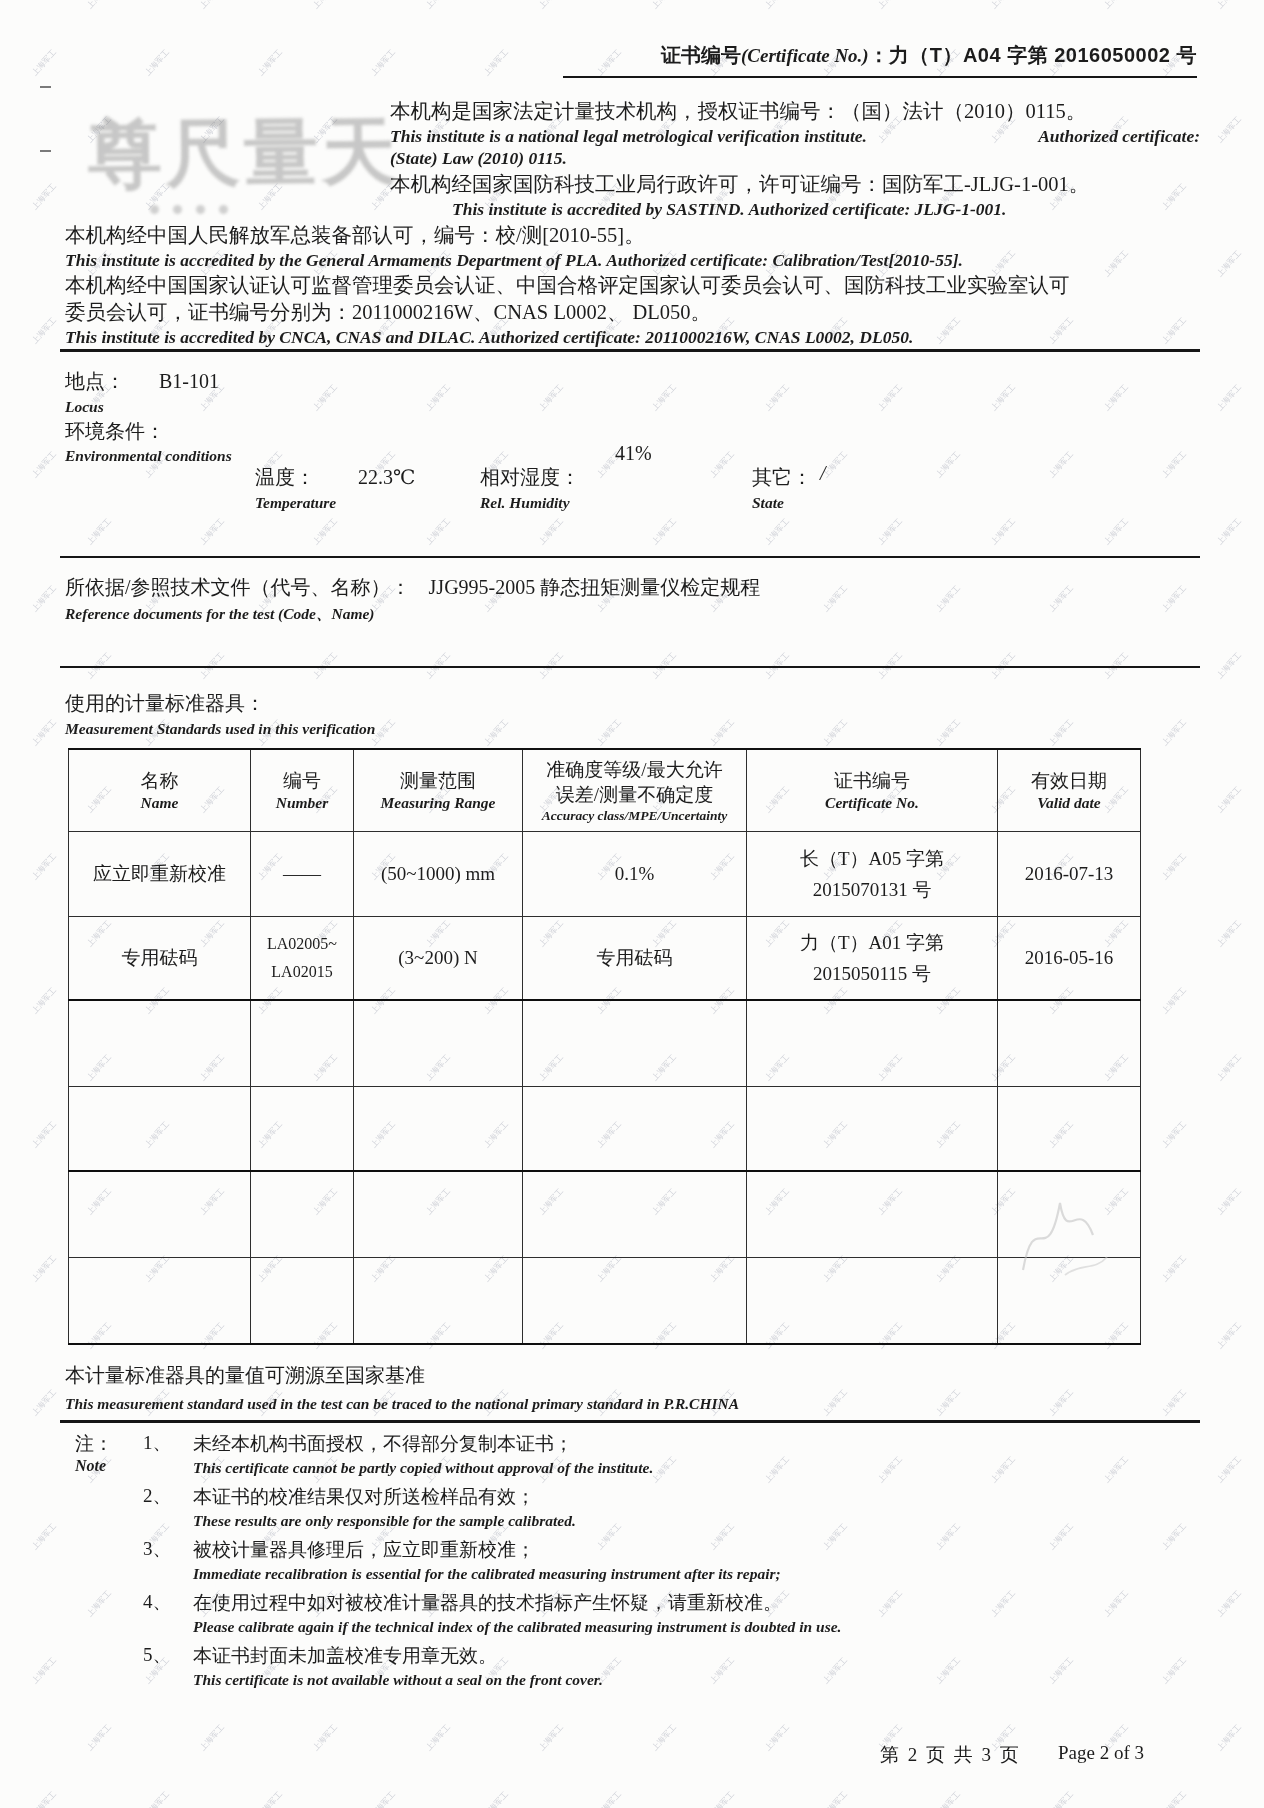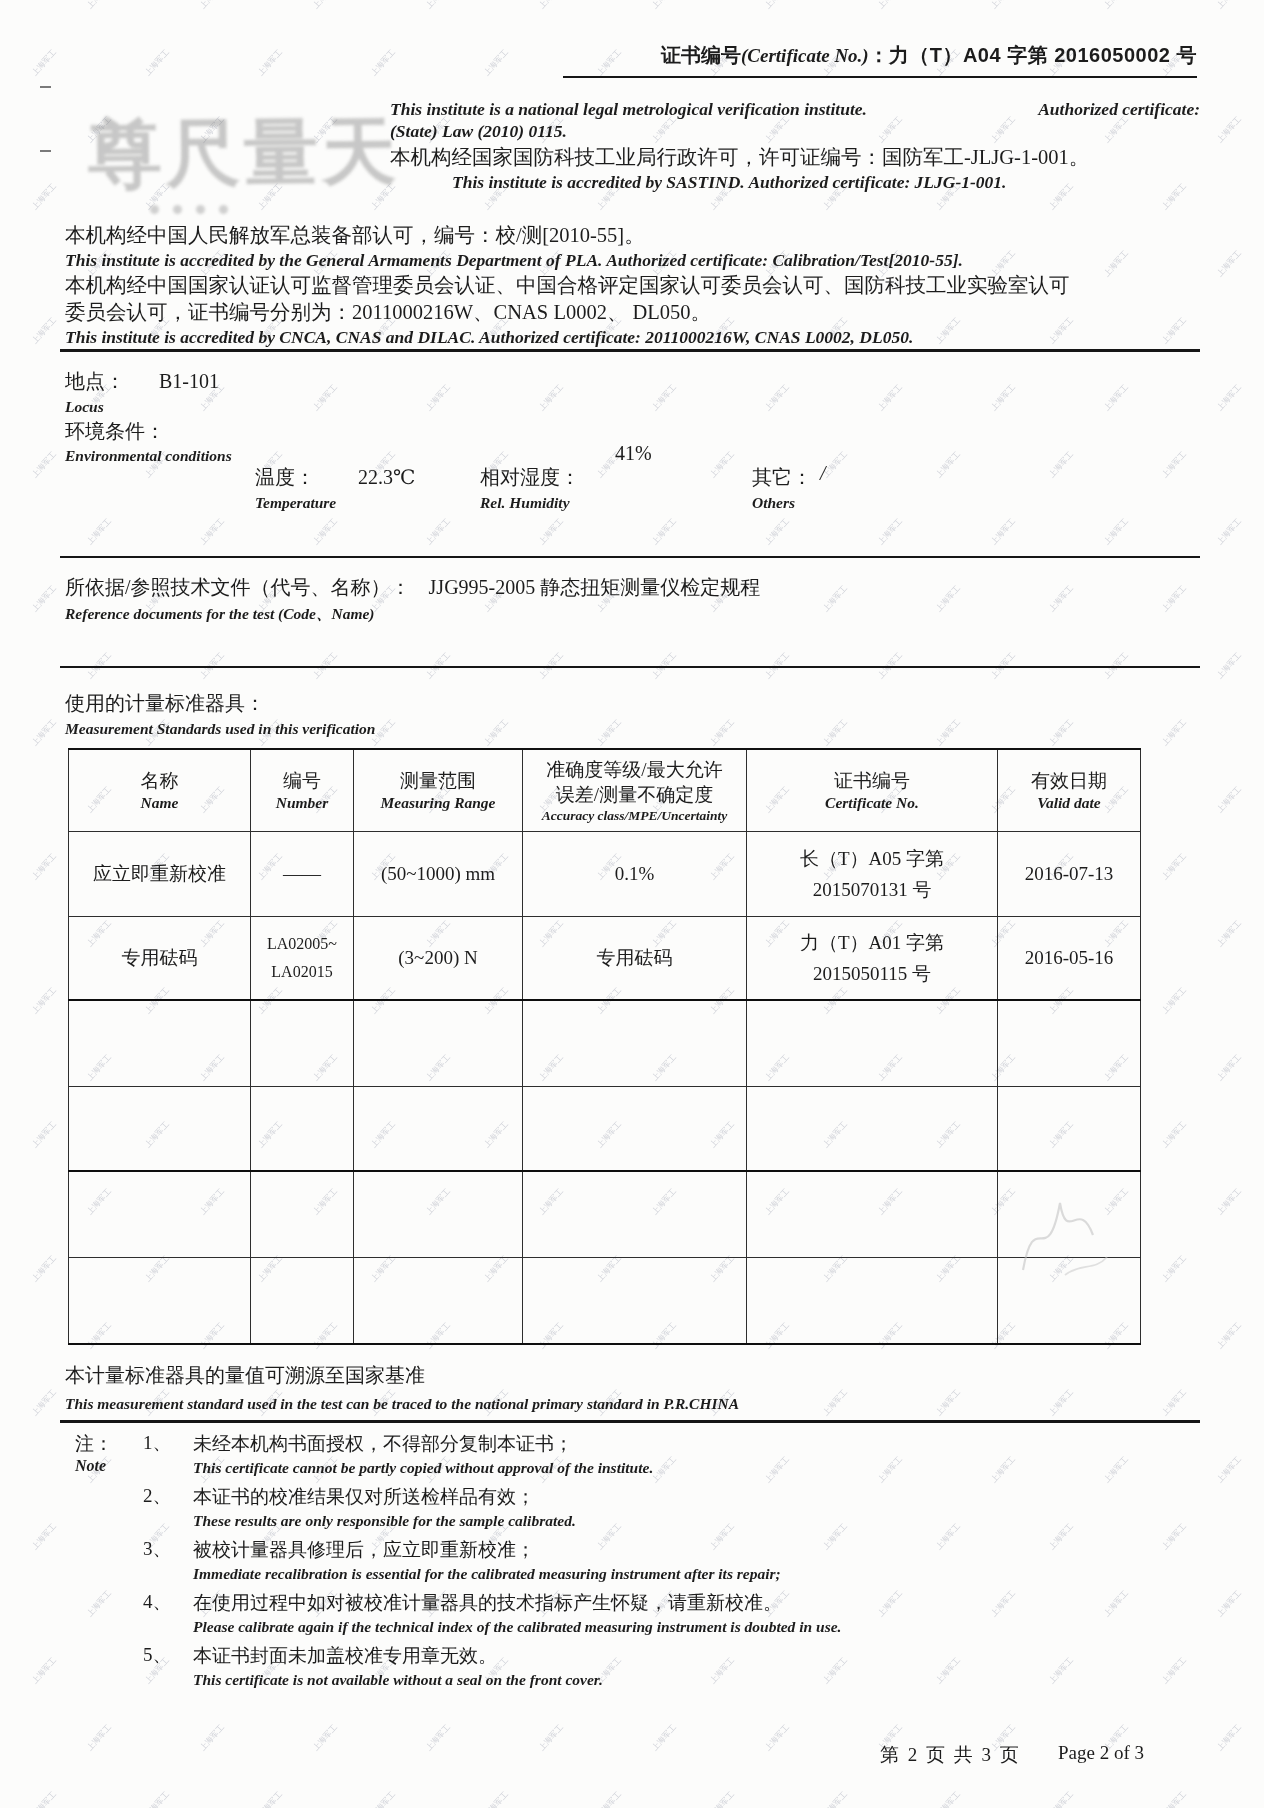--- a/index.html
+++ b/index.html
@@ -415,20 +415,21 @@
     </div>
     <div class="rule" style="top:76px;left:563px;width:634px;height:2px;"></div>
 
     <div class="dash" style="left:40px;top:86px;"></div>
     <div class="dash" style="left:40px;top:150px;"></div>
 
     <div class="abs stamp nowrap">尊尺量天</div>
     <div class="abs stamp-sub"><i></i><i></i><i></i><i></i></div>
 
     <div class="abs intro">
+      <div class="cn-big nowrap">本机构是国家法定计量技术机构，授权证书编号：（国）法计（2010）0115。</div>
       <div class="en jrow">
         <span>This institute is a national legal metrological verification institute.</span>
         <span>Authorized certificate:</span>
       </div>
       <div class="en">(State) Law (2010) 0115.</div>
       <div class="cn-big nowrap" style="margin-top:2px;">本机构经国家国防科技工业局行政许可，许可证编号：国防军工-JLJG-1-001。</div>
       <div class="en indent60 nowrap">This institute is accredited by SASTIND. Authorized certificate: JLJG-1-001.</div>
     </div>
 
     <div class="abs" style="top:222px;left:65px;width:1140px;">
@@ -456,21 +457,21 @@
     <div class="abs cn nowrap" style="top:464px;left:255px;">温度：</div>
     <div class="abs cn nowrap" style="top:464px;left:358px;">22.3℃</div>
     <div class="abs lbl-en" style="top:493px;left:255px;">Temperature</div>
 
     <div class="abs cn nowrap" style="top:464px;left:480px;">相对湿度：</div>
     <div class="abs cn nowrap" style="top:440px;left:615px;">41%</div>
     <div class="abs lbl-en" style="top:493px;left:480px;">Rel. Humidity</div>
 
     <div class="abs cn nowrap" style="top:464px;left:752px;">其它：</div>
     <div class="abs cn nowrap" style="top:460px;left:820px;font-style:italic;">/</div>
-    <div class="abs lbl-en" style="top:493px;left:752px;">Others</div>
+    <div class="abs lbl-en" style="top:493px;left:752px;">State</div>
 
     <div class="rule" style="top:556px;left:60px;width:1140px;height:2px;"></div>
 
     <div class="abs nowrap" style="top:574px;left:65px;">
       <span class="cn">所依据/参照技术文件（代号、名称）：</span>
       <span class="cn" style="margin-left:14px;">JJG995-2005 静态扭矩测量仪检定规程</span>
     </div>
     <div class="abs lbl-en" style="top:604px;left:65px;">Reference documents for the test (Code、Name)</div>
 
     <div class="rule" style="top:666px;left:60px;width:1140px;height:2px;"></div>

